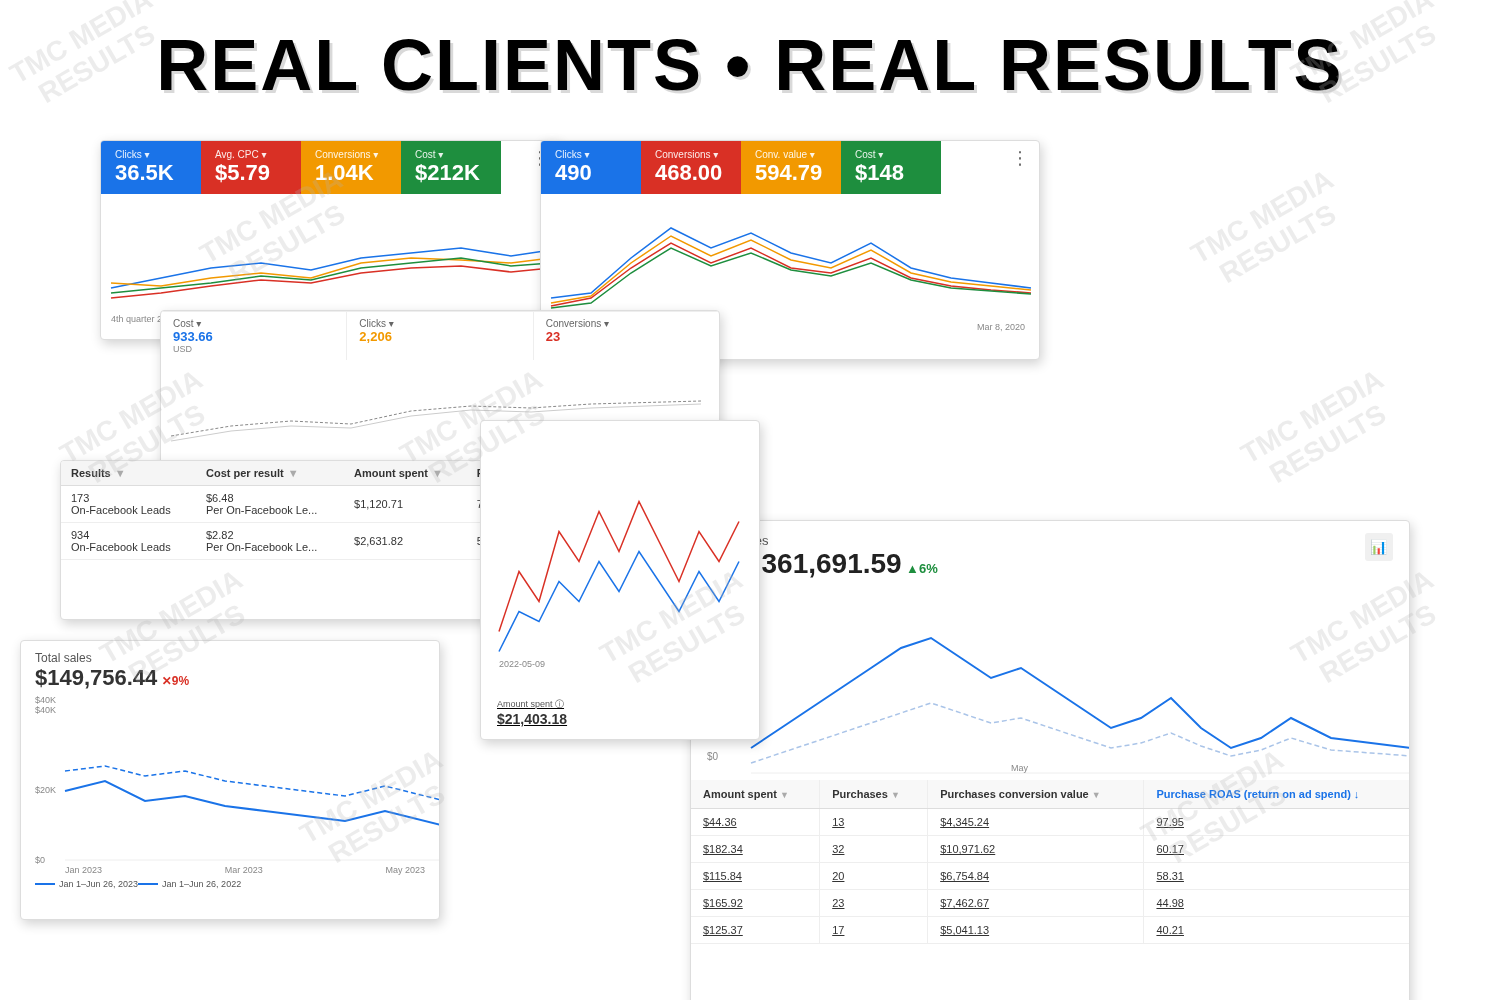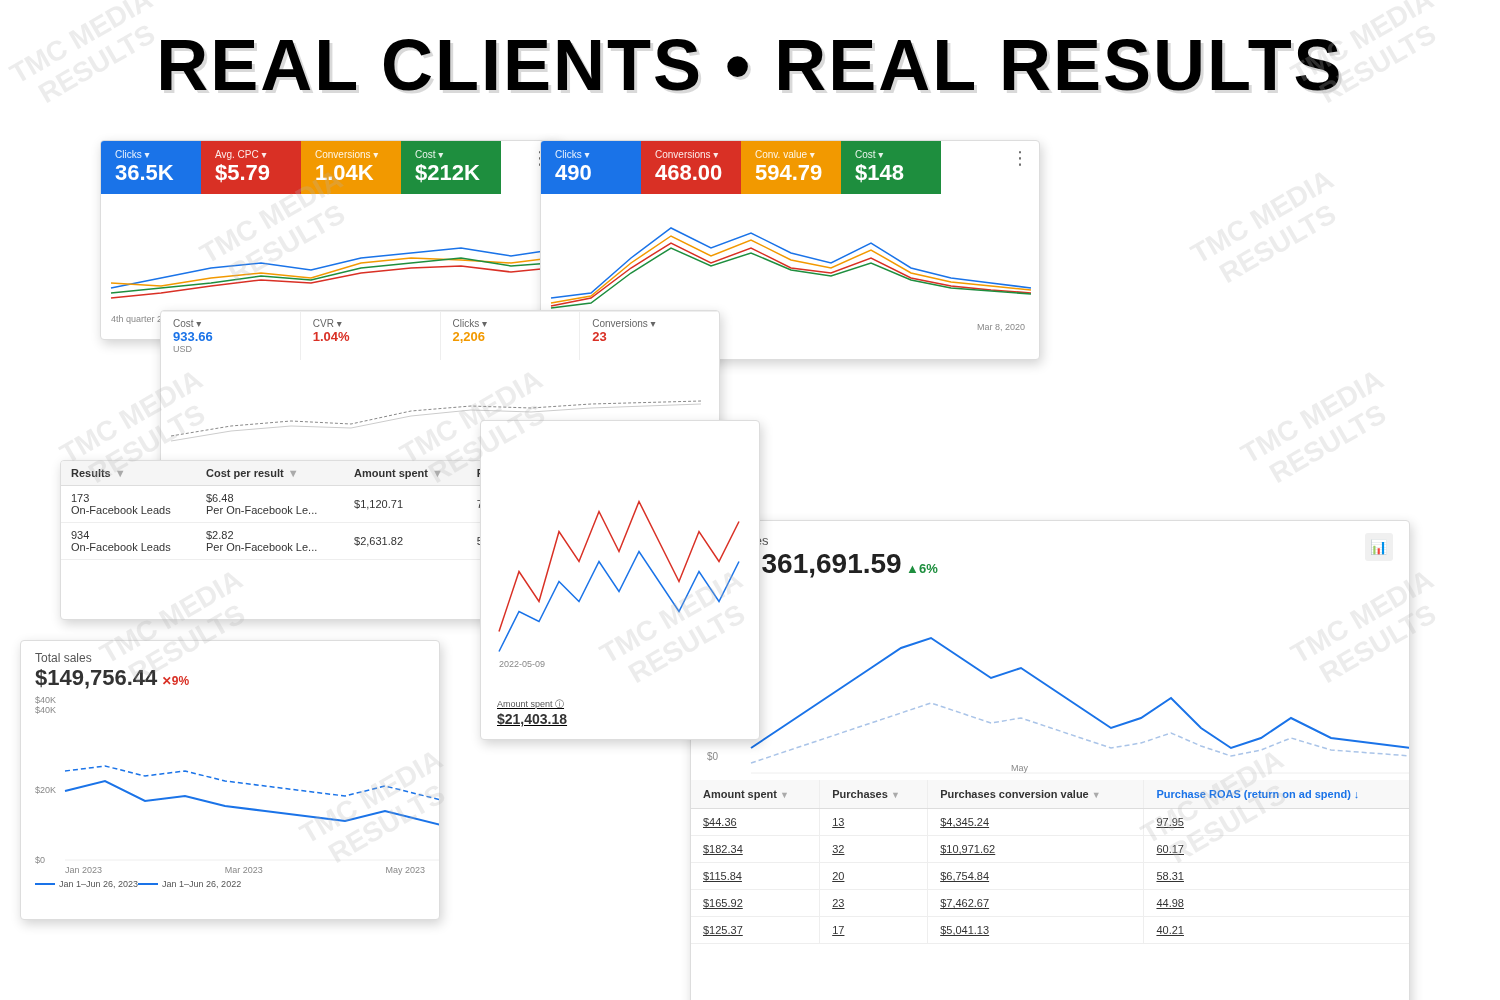--- a/index.html
+++ b/index.html
@@ -388,24 +388,20 @@
       </div>
     </div>
   </div>
 
   <div class="card card-overview">
     <div class="trends-metrics">
       <div class="trend-item">
         <div class="t-label">Cost ▾</div>
         <div class="t-value trend-blue">933.66</div>
         <div style="font-size:9px;color:#888;">USD</div>
-      </div>
-      <div class="trend-item">
-        <div class="t-label">CVR ▾</div>
-        <div class="t-value trend-red">1.04%</div>
       </div>
       <div class="trend-item">
         <div class="t-label">Clicks ▾</div>
         <div class="t-value trend-orange">2,206</div>
       </div>
       <div class="trend-item">
         <div class="t-label">Conversions ▾</div>
         <div class="t-value trend-red">23</div>
       </div>
     </div>

